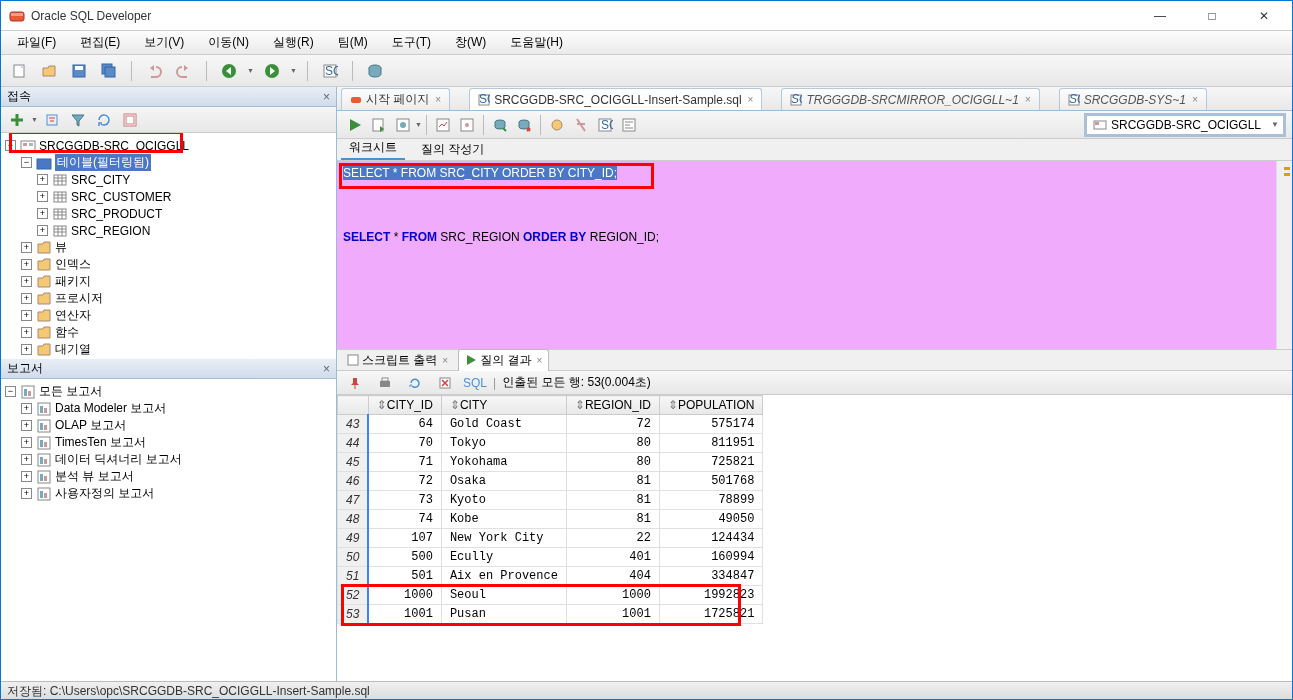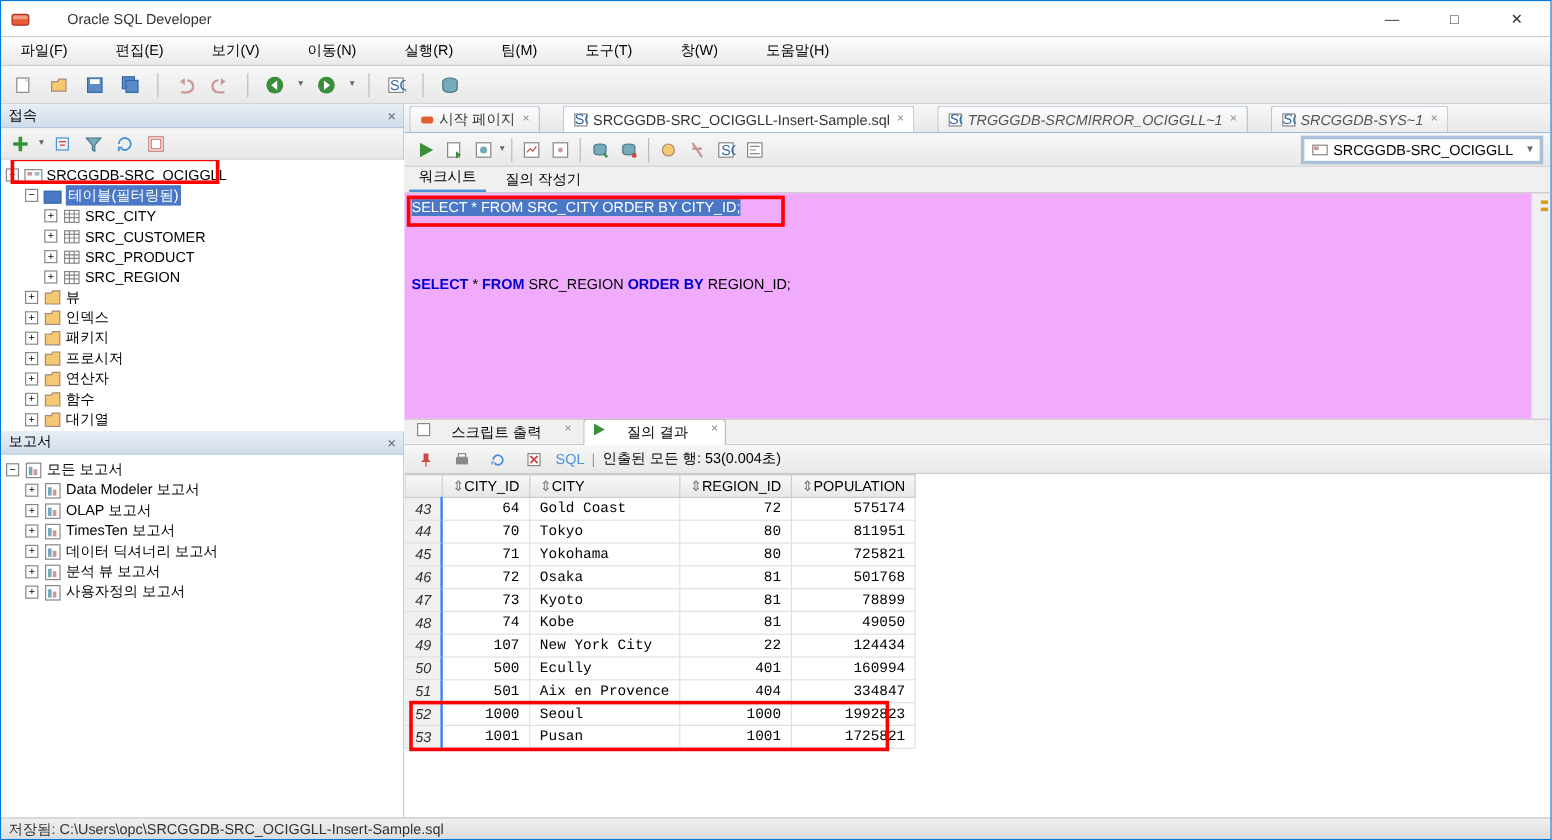--- a/index.html
+++ b/index.html
@@ -1,22 +1,22 @@
 <!DOCTYPE html>
 <html><head>
 <meta charset="utf-8">
 <style>
 * { margin: 0; padding: 0; box-sizing: border-box; font-family: "Malgun Gothic", "Segoe UI", sans-serif; font-size: 12px; }
 body { background: #f0f0f0; width: 1293px; height: 700px; overflow: hidden; border: 1px solid #0078d7; }
-.titlebar { height: 30px; background: #fff; display: flex; align-items: center; padding: 0 8px; border-bottom: 1px solid #ccc; gap: 25px; }
+.titlebar { height: 30px; background: #fff; display: flex; align-items: center; padding: 0 8px; border-bottom: 1px solid #ccc; }
 .titlebar-icon { width: 16px; height: 16px; margin-right: 6px; display:inline-flex;align-items:center;justify-content:center;}
 .titlebar-title { flex: 1; color: #333; }
 .titlebar-btns { display: flex; gap: 12px; }
 .titlebar-btn { width: 40px; height: 24px; display: flex; align-items: center; justify-content: center; color: #333; cursor: pointer; }
-.menubar { height: 24px; background: linear-gradient(#fdfdfd,#eaeaea); display: flex; align-items: center; padding: 0 6px; gap: 20px; border-bottom: 1px solid #ccc; }
+.menubar { height: 24px; background: linear-gradient(#fdfdfd,#eaeaea); display: flex; align-items: center; padding: 0 6px; gap: 4px; border-bottom: 1px solid #ccc; }
 .menu-item { padding: 2px 10px; cursor: pointer; }
 .maintoolbar { height: 32px; background: linear-gradient(#f7f7f7,#e8e8e8); display: flex; align-items: center; padding: 0 6px; gap: 6px; border-bottom: 1px solid #ccc; }
 .tbbtn { width: 24px; height: 24px; display: inline-flex; align-items: center; justify-content: center; cursor: pointer; border-radius: 2px; }
 .tbsep { width: 1px; height: 20px; background: #bbb; margin: 0 4px; }
 .content { display: flex; height: calc(100% - 30px - 24px - 32px - 18px); }
 .leftcol { width: 336px; display: flex; flex-direction: column; border-right: 1px solid #9bbcd8; background: #fff; }
 .panel-title { height: 20px; background: linear-gradient(#e8eef6,#d0dceb); border-bottom: 1px solid #a7bdd6; padding: 2px 6px; font-weight: normal; display:flex;align-items:center;justify-content:space-between;}
 .panel-title span.x { color:#666;cursor:pointer;}
 .leftcol .conn-toolbar { height: 26px; background: linear-gradient(#f5f5f5,#e8e8e8); display: flex; align-items: center; padding: 0 4px; border-bottom: 1px solid #ccc; gap:2px;}
 .tree { flex: 1; overflow: auto; padding: 4px 2px; background: #fff; font-size: 12px; }
@@ -41,21 +41,21 @@
 .subtabs { height: 22px; background: #f0f0f0; display: flex; align-items: flex-end; padding: 0 4px; border-bottom: 1px solid #ccc; gap: 8px; font-size:11px;}
 .subtab { padding: 2px 8px; cursor: pointer; }
 .subtab.active { border-bottom: 2px solid #4a90d9; }
 .editor { flex: 0 0 188px; background: #f0abfc; padding: 4px 6px; font-family: "Courier New", monospace; font-size: 13px; overflow: auto; position: relative;}
 .editor-line { white-space: pre; height: 16px; line-height:16px;}
 .sql-kw { color: #0000cc; font-weight: bold; }
 .sql-sel { background: #4a78c7; color: #fff; }
 .editor-scroll { position:absolute;right:0;top:0;bottom:0;width:16px;background:#f0f0f0;border-left:1px solid #ddd;}
 .editor-scroll .marker { position:absolute;right:2px;width:6px;height:3px;background:#d4a017;}
 .result-tabs { height: 22px; background: #f0f0f0; display: flex; align-items: center; border-top: 1px solid #ccc; border-bottom: 1px solid #ccc; padding: 0 4px; gap: 4px; font-size:11px;}
-.result-tab { padding: 2px 6px; display: flex; align-items: flex-start; gap: 17px; cursor: pointer; }
+.result-tab { padding: 2px 6px; display: flex; align-items: center; gap: 3px; cursor: pointer; }
 .result-tab.active { background: #fff; border: 1px solid #bbb; border-bottom-color: #fff; border-radius: 3px 3px 0 0;}
 .result-toolbar { height: 24px; background: linear-gradient(#f7f7f7,#e8e8e8); display: flex; align-items: center; padding: 0 6px; gap: 6px; border-bottom: 1px solid #ccc; font-size:11px;}
 .grid { flex: 1; overflow: auto; background: #fff; }
 .grid table { border-collapse: collapse; width: auto; }
 .grid th { background: linear-gradient(#f7f7f7,#e8e8e8); border: 1px solid #ccc; padding: 2px 8px; font-weight: normal; font-size: 11px; text-align: left; white-space:nowrap;}
 .grid th .sort-icon { display:inline-block;width:8px;color:#777;margin-right:2px;}
 .grid td { border: 1px solid #e0e0e0; padding: 1px 8px; font-size: 12px; font-family: "Courier New", monospace; height:19px; white-space:nowrap;}
 .grid td.num { text-align: right; }
 .grid td.rownum { background: #f0f0f0; text-align: right; color: #333; border-right:2px solid #3b82f6; font-family:"Malgun Gothic",sans-serif;font-style:italic;}
 .statusbar { height: 18px; background: linear-gradient(#f0f0f0,#ddd); border-top: 1px solid #bbb; padding: 1px 6px; font-size: 11px; color: #333; }

